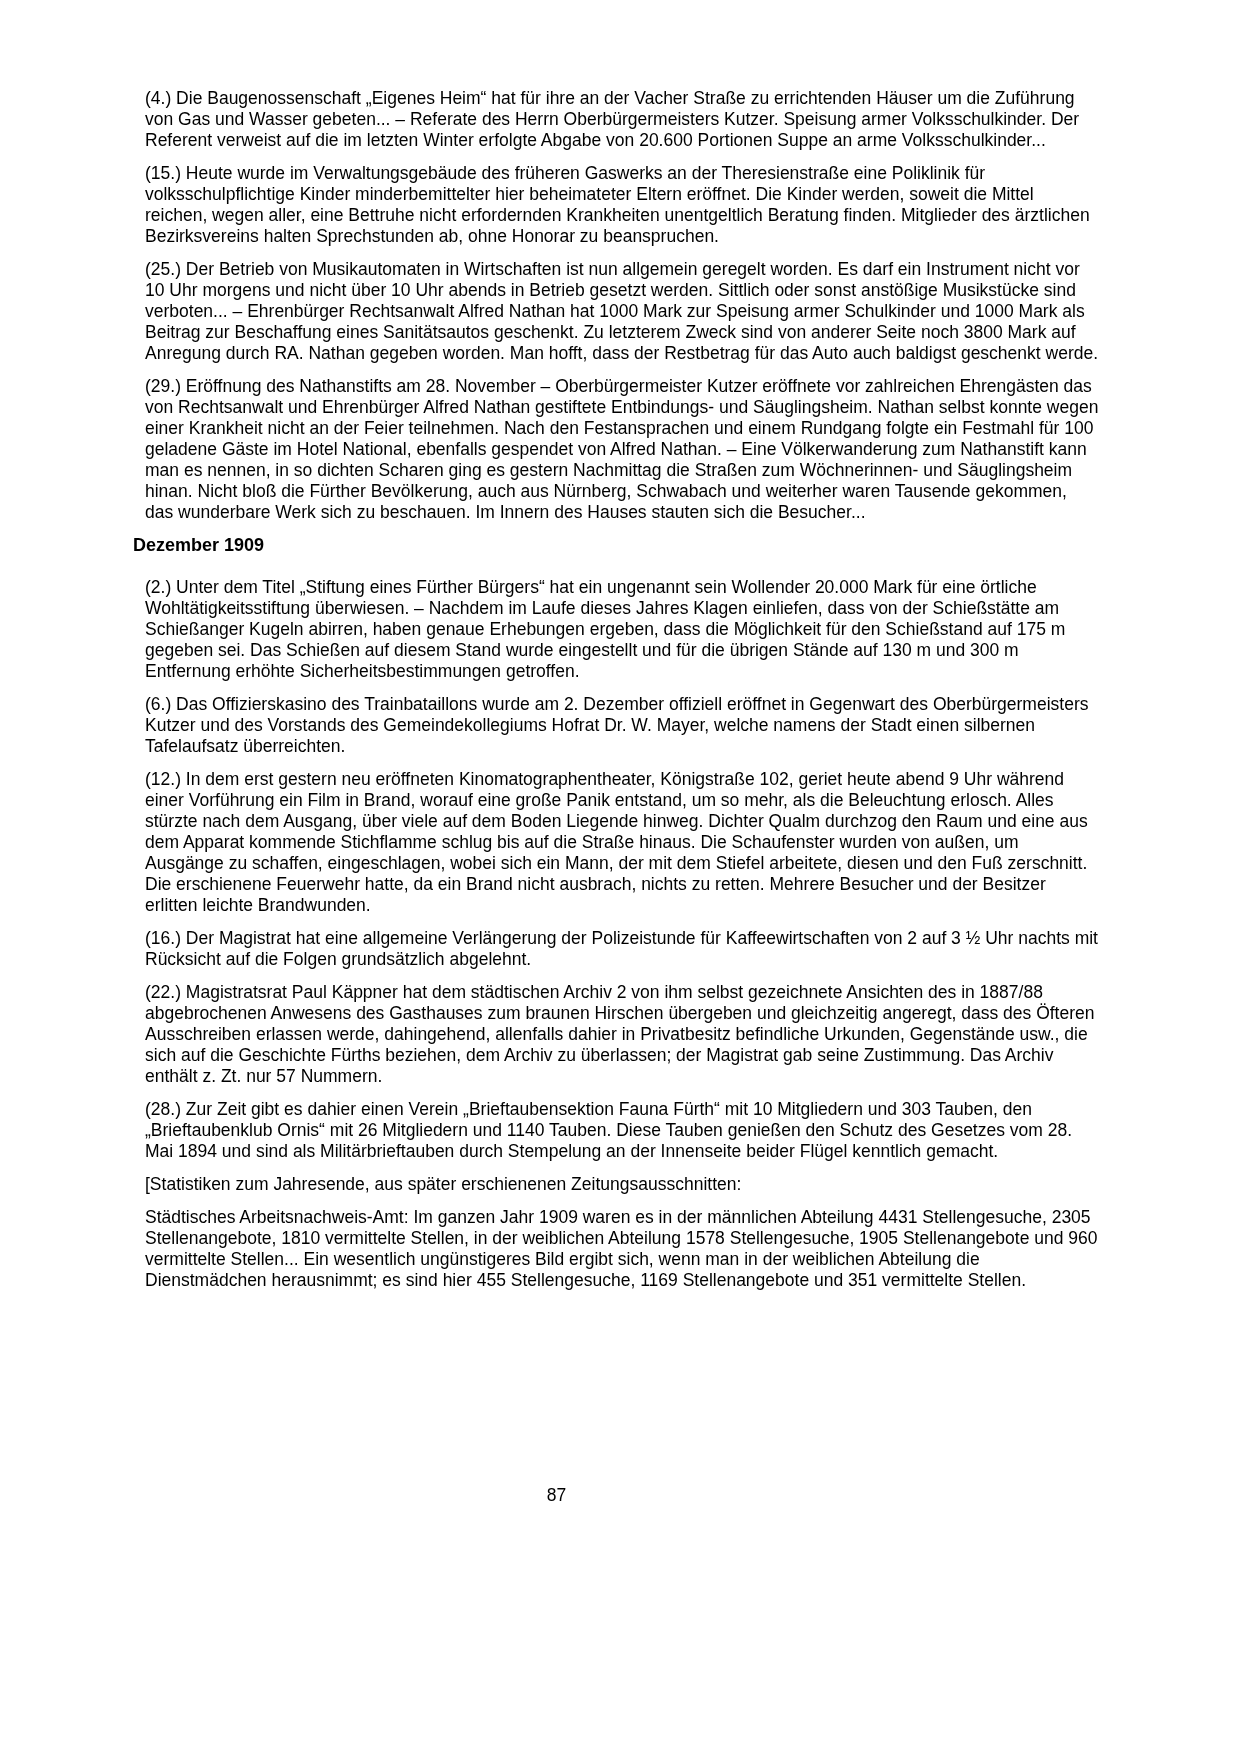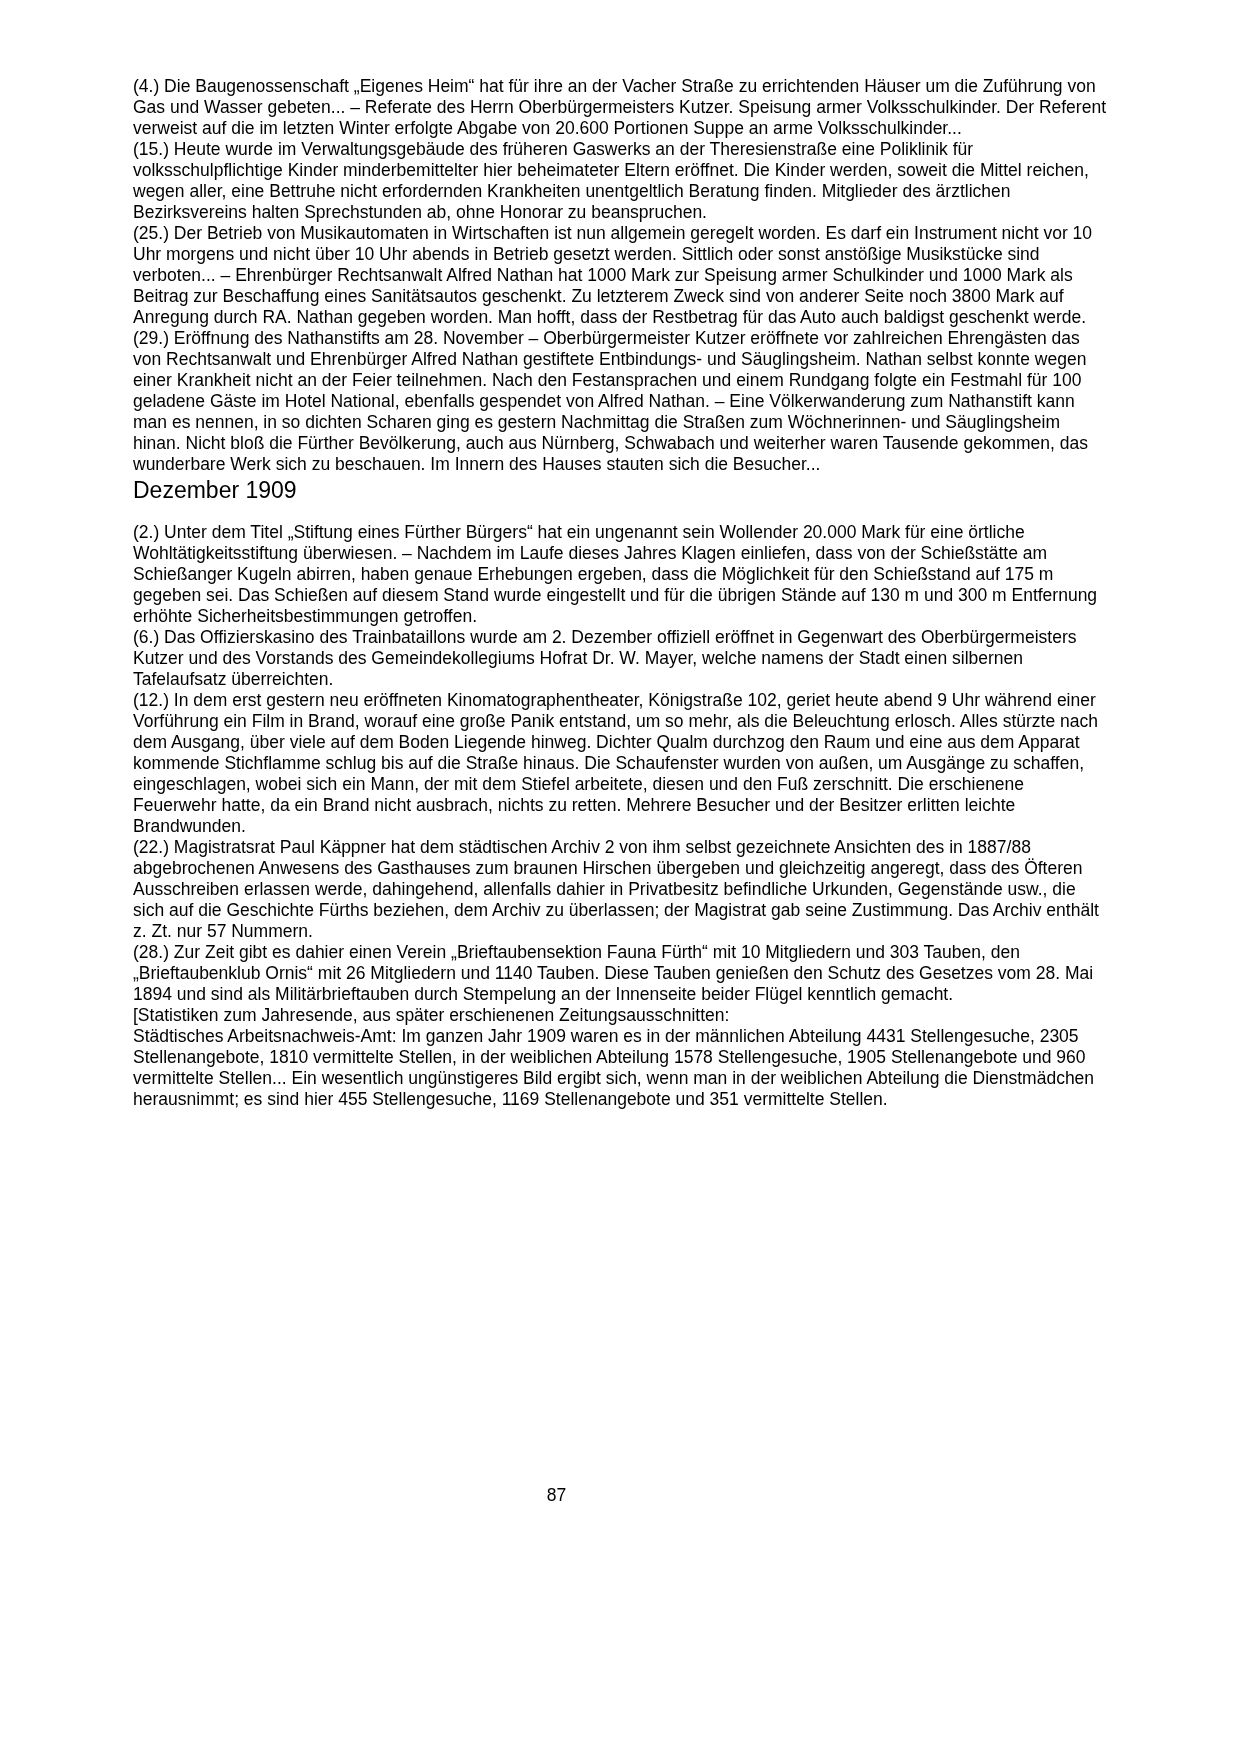--- a/index.html
+++ b/index.html
@@ -19,28 +19,28 @@
   .content {
     position: absolute;
     left: 133px;
     top: 76px;
     width: 978px;
     font-size: 17.5px;
     line-height: 21px;
     text-align: left;
   }
   .content p {
-    margin: 0;
+    margin: 12px;
     padding: 0;
   }
   .content h2.section-heading {
     margin: 5px 0 21px 0;
-    font-size: 23px;
+    font-size: 18px;
     line-height: 21px;
-    font-weight: normal;
+    font-weight: bold;
   }
   .page-footer {
     position: absolute;
     left: 0;
     top: 1485px;
     width: 1113px;
     text-align: center;
     font-size: 17.5px;
     line-height: 21px;
   }
@@ -53,20 +53,21 @@
     <p>(4.) Die Baugenossenschaft „Eigenes Heim“ hat für ihre an der Vacher Straße zu errichtenden Häuser um die Zuführung von Gas und Wasser gebeten... – Referate des Herrn Oberbürgermeisters Kutzer. Speisung armer Volksschulkinder. Der Referent verweist auf die im letzten Winter erfolgte Abgabe von 20.600 Portionen Suppe an arme Volksschulkinder...</p>
     <p>(15.) Heute wurde im Verwaltungsgebäude des früheren Gaswerks an der Theresienstraße eine Poliklinik für volksschulpflichtige Kinder minderbemittelter hier beheimateter Eltern eröffnet. Die Kinder werden, soweit die Mittel reichen, wegen aller, eine Bettruhe nicht erfordernden Krankheiten unentgeltlich Beratung finden. Mitglieder des ärztlichen Bezirksvereins halten Sprechstunden ab, ohne Honorar zu beanspruchen.</p>
     <p>(25.) Der Betrieb von Musikautomaten in Wirtschaften ist nun allgemein geregelt worden. Es darf ein Instrument nicht vor 10 Uhr morgens und nicht über 10 Uhr abends in Betrieb gesetzt werden. Sittlich oder sonst anstößige Musikstücke sind verboten... – Ehrenbürger Rechtsanwalt Alfred Nathan hat 1000 Mark zur Speisung armer Schulkinder und 1000 Mark als Beitrag zur Beschaffung eines Sanitätsautos geschenkt. Zu letzterem Zweck sind von anderer Seite noch 3800 Mark auf Anregung durch RA. Nathan gegeben worden. Man hofft, dass der Restbetrag für das Auto auch baldigst geschenkt werde.</p>
     <p>(29.) Eröffnung des Nathanstifts am 28. November – Oberbürgermeister Kutzer eröffnete vor zahlreichen Ehrengästen das von Rechtsanwalt und Ehrenbürger Alfred Nathan gestiftete Entbindungs- und Säuglingsheim. Nathan selbst konnte wegen einer Krankheit nicht an der Feier teilnehmen. Nach den Festansprachen und einem Rundgang folgte ein Festmahl für 100 geladene Gäste im Hotel National, ebenfalls gespendet von Alfred Nathan. – Eine Völkerwanderung zum Nathanstift kann man es nennen, in so dichten Scharen ging es gestern Nachmittag die Straßen zum Wöchnerinnen- und Säuglingsheim hinan. Nicht bloß die Fürther Bevölkerung, auch aus Nürnberg, Schwabach und weiterher waren Tausende gekommen, das wunderbare Werk sich zu beschauen. Im Innern des Hauses stauten sich die Besucher...</p>
 
     <h2 class="section-heading">Dezember 1909</h2>
 
     <p>(2.) Unter dem Titel „Stiftung eines Fürther Bürgers“ hat ein ungenannt sein Wollender 20.000 Mark für eine örtliche Wohltätigkeitsstiftung überwiesen. – Nachdem im Laufe dieses Jahres Klagen einliefen, dass von der Schießstätte am Schießanger Kugeln abirren, haben genaue Erhebungen ergeben, dass die Möglichkeit für den Schießstand auf 175 m gegeben sei. Das Schießen auf diesem Stand wurde eingestellt und für die übrigen Stände auf 130 m und 300 m Entfernung erhöhte Sicherheitsbestimmungen getroffen.</p>
     <p>(6.) Das Offizierskasino des Trainbataillons wurde am 2. Dezember offiziell eröffnet in Gegenwart des Oberbürgermeisters Kutzer und des Vorstands des Gemeindekollegiums Hofrat Dr. W. Mayer, welche namens der Stadt einen silbernen Tafelaufsatz überreichten.</p>
     <p>(12.) In dem erst gestern neu eröffneten Kinomatographentheater, Königstraße 102, geriet heute abend 9 Uhr während einer Vorführung ein Film in Brand, worauf eine große Panik entstand, um so mehr, als die Beleuchtung erlosch. Alles stürzte nach dem Ausgang, über viele auf dem Boden Liegende hinweg. Dichter Qualm durchzog den Raum und eine aus dem Apparat kommende Stichflamme schlug bis auf die Straße hinaus. Die Schaufenster wurden von außen, um Ausgänge zu schaffen, eingeschlagen, wobei sich ein Mann, der mit dem Stiefel arbeitete, diesen und den Fuß zerschnitt. Die erschienene Feuerwehr hatte, da ein Brand nicht ausbrach, nichts zu retten. Mehrere Besucher und der Besitzer erlitten leichte Brandwunden.</p>
+    <p>(16.) Der Magistrat hat eine allgemeine Verlängerung der Polizeistunde für Kaffeewirtschaften von 2 auf 3 ½ Uhr nachts mit Rücksicht auf die Folgen grundsätzlich abgelehnt.</p>
     <p>(22.) Magistratsrat Paul Käppner hat dem städtischen Archiv 2 von ihm selbst gezeichnete Ansichten des in 1887/88 abgebrochenen Anwesens des Gasthauses zum braunen Hirschen übergeben und gleichzeitig angeregt, dass des Öfteren Ausschreiben erlassen werde, dahingehend, allenfalls dahier in Privatbesitz befindliche Urkunden, Gegenstände usw., die sich auf die Geschichte Fürths beziehen, dem Archiv zu überlassen; der Magistrat gab seine Zustimmung. Das Archiv enthält z. Zt. nur 57 Nummern.</p>
     <p>(28.) Zur Zeit gibt es dahier einen Verein „Brieftaubensektion Fauna Fürth“ mit 10 Mitgliedern und 303 Tauben, den „Brieftaubenklub Ornis“ mit 26 Mitgliedern und 1140 Tauben. Diese Tauben genießen den Schutz des Gesetzes vom 28. Mai 1894 und sind als Militärbrieftauben durch Stempelung an der Innenseite beider Flügel kenntlich gemacht.</p>
     <p>[Statistiken zum Jahresende, aus später erschienenen Zeitungsausschnitten:</p>
     <p>Städtisches Arbeitsnachweis-Amt: Im ganzen Jahr 1909 waren es in der männlichen Abteilung 4431 Stellengesuche, 2305 Stellenangebote, 1810 vermittelte Stellen, in der weiblichen Abteilung 1578 Stellengesuche, 1905 Stellenangebote und 960 vermittelte Stellen... Ein wesentlich ungünstigeres Bild ergibt sich, wenn man in der weiblichen Abteilung die Dienstmädchen herausnimmt; es sind hier 455 Stellengesuche, 1169 Stellenangebote und 351 vermittelte Stellen.</p>
   </main>
 
   <footer class="page-footer">
     <span>87</span>
   </footer>
 </div>

